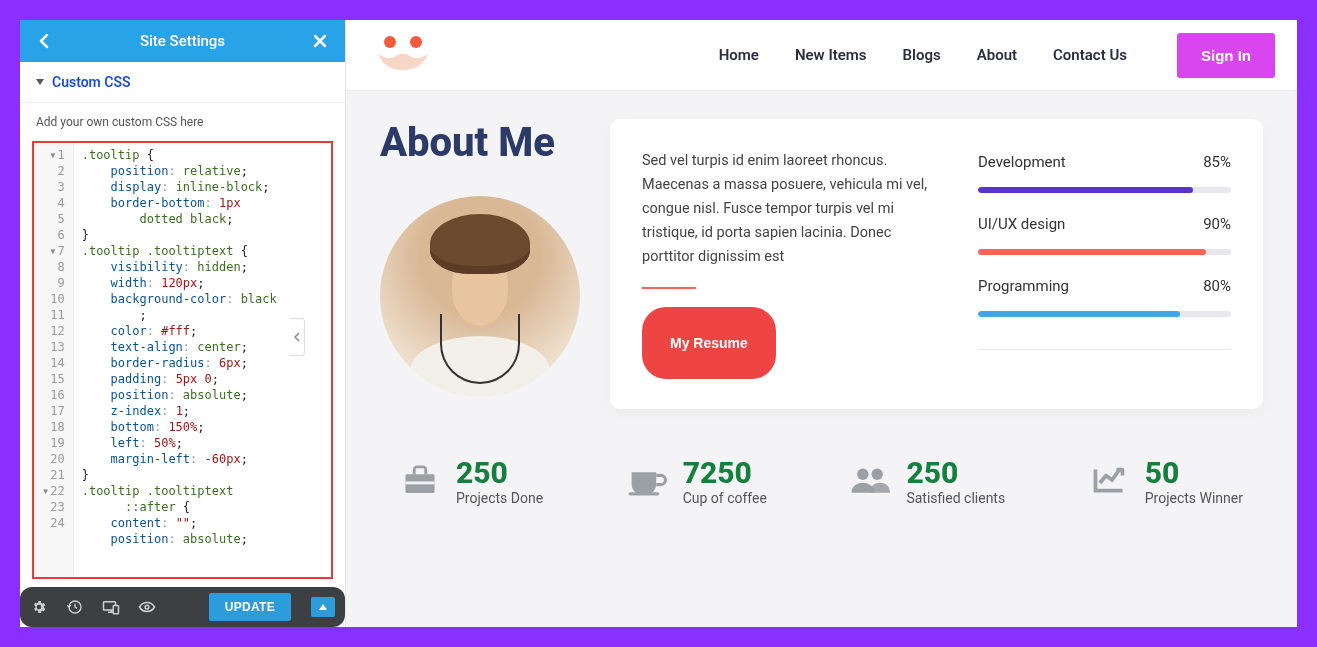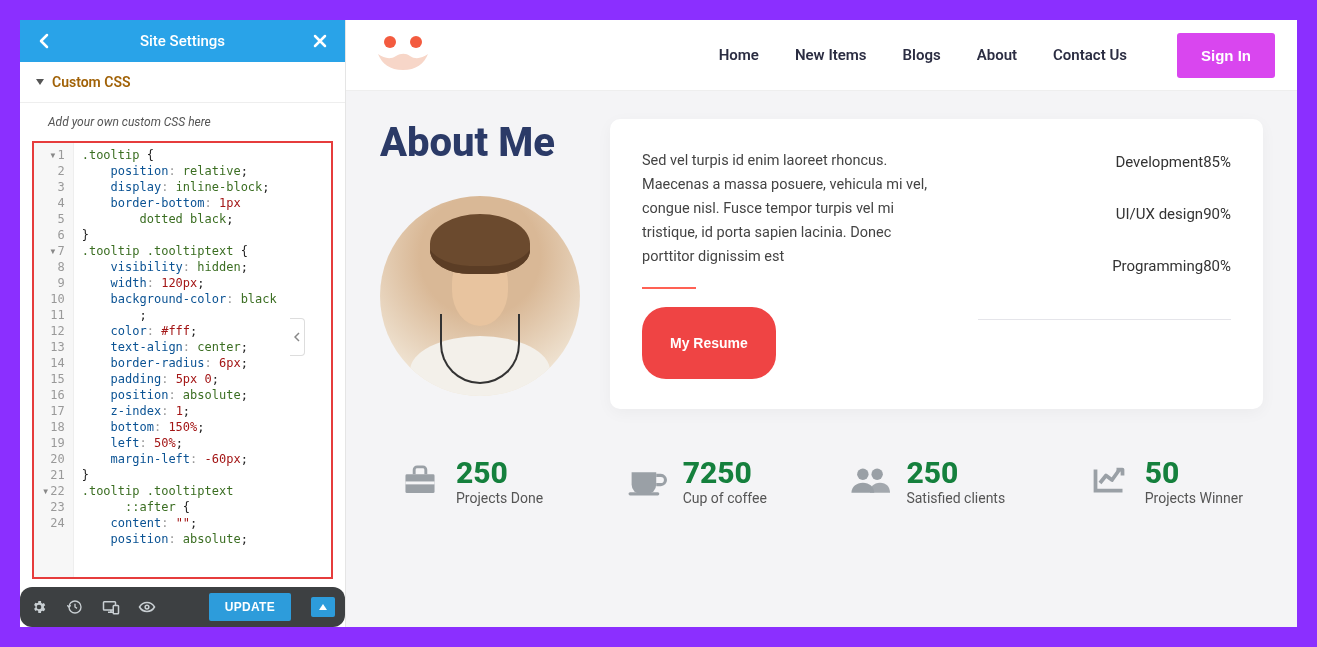--- a/index.html
+++ b/index.html
@@ -3,23 +3,23 @@
   <meta charset="utf-8">
   <style>
     * { margin: 0; padding: 0; box-sizing: border-box; }
     body { font-family: -apple-system, BlinkMacSystemFont, "Segoe UI", Roboto, sans-serif; background: #8b2fff; padding: 20px; }
     .viewport { width: 1277px; height: 607px; margin: 0 auto; background: #f4f4f6; display: flex; position: relative; }
 
     
     .sidebar { width: 326px; background: #fff; display: flex; flex-direction: column; border-right: 1px solid #e5e5e5; }
     .sidebar-header { background: #29a3e8; color: #fff; display: flex; align-items: center; justify-content: space-between; padding: 10px 14px; font-size: 15px; font-weight: 500; }
     .sidebar-header .back, .sidebar-header .close { width: 22px; height: 22px; display: flex; align-items: center; justify-content: center; cursor: pointer; }
-    .accordion-row { display: flex; align-items: center; padding: 12px 16px; border-bottom: 1px solid #eee; font-weight: 600; font-size: 14px; color: #a16207; cursor: pointer; gap: 8px; }
+    .accordion-row { display: flex; align-items: center; padding: 12px 16px; border-bottom: 1px solid #eee; font-weight: 600; font-size: 14px; color: #1d4ed8; cursor: pointer; gap: 8px; }
     .accordion-row .caret { width: 0; height: 0; border-left: 4px solid transparent; border-right: 4px solid transparent; border-top: 6px solid #555; }
-    .css-hint { padding: 12px 28px; font-size: 12px; color: #555; font-style: italic; }
+    .css-hint { padding: 12px 16px; font-size: 12px; color: #555; }
     .code-wrap { margin: 0 12px 8px 12px; border: 2px solid #e63c3c; height: 440px; overflow: hidden; background: #fff; }
     .code-area { display: flex; font-family: "DejaVu Sans Mono", Menlo, Monaco, Consolas, monospace; font-size: 12px; line-height: 16px; height: 100%; overflow: auto; }
     .gutter { background: #f7f7f7; color: #999; padding: 4px 8px; text-align: right; user-select: none; border-right: 1px solid #eee; }
     .code { padding: 4px 8px; color: #222; white-space: pre; }
     .tok-sel { color: #3b6e22; }
     .tok-prop { color: #0b5394; }
     .tok-val-key { color: #3b6e22; }
     .tok-num { color: #a31515; }
     .tok-col { color: #999; }
     .tok-brace { color: #222; }
@@ -51,21 +51,21 @@
     .avatar::after { content: ""; position: absolute; top: 18px; left: 50px; width: 100px; height: 60px; background: #6b4a2e; border-radius: 50% 50% 40% 40%; box-shadow: inset 0 -12px 0 -4px #5b3d25; }
     .avatar .face { position: absolute; top: 58px; left: 72px; width: 56px; height: 72px; background: #e8c49f; border-radius: 40% 40% 50% 50%; }
     .avatar .torso { position: absolute; bottom: -10px; left: 30px; width: 140px; height: 70px; background: #f3f0ea; border-radius: 60% 60% 0 0; }
     .avatar .neck { position: absolute; top: 118px; left: 60px; width: 80px; height: 70px; border: 2px solid #333; border-top: none; border-radius: 0 0 60px 60px; }
     .bio-col { width: 300px; display: flex; flex-direction: column; gap: 18px; }
     .bio-text { font-size: 14.5px; line-height: 1.65; color: #444; }
     .divider-red { height: 2px; width: 54px; background: #ff6154; }
     .resume-btn { background: #ef4444; color: #fff; border: none; border-radius: 24px; padding: 28px 28px; font-weight: 700; font-size: 14px; cursor: pointer; width: fit-content; }
 
     .skills-col { flex: 1; display: flex; flex-direction: column; gap: 22px; padding-top: 4px; }
-    .skill { display: flex; flex-direction: column; gap: 6px; align-items: flex-end; }
+    .skill { display: flex; flex-direction: column; gap: 16px; }
     .skill-row { display: flex; justify-content: space-between; font-size: 15px; color: #333; }
     .bar { height: 6px; background: #e7e7ec; border-radius: 3px; overflow: hidden; }
     .bar-fill { height: 100%; border-radius: 3px; }
     .skills-divider { height: 1px; background: #e5e5ea; margin-top: 10px; }
 
     .stats-row { display: flex; justify-content: space-between; margin: 46px 20px 0; gap: 20px; }
     .stat { display: flex; align-items: center; gap: 16px; }
     .stat-icon { width: 40px; height: 40px; color: #9aa0a6; display: flex; align-items: center; justify-content: center; }
     .stat-num { font-size: 30px; font-weight: 800; color: #15803d; }
     .stat-lbl { font-size: 14px; color: #555; }

